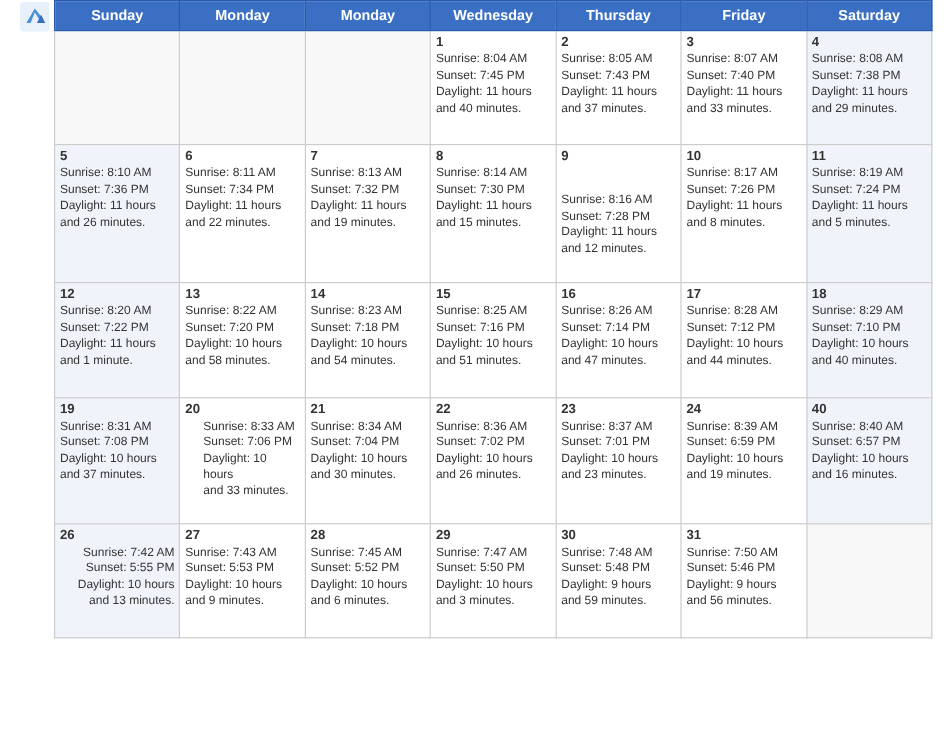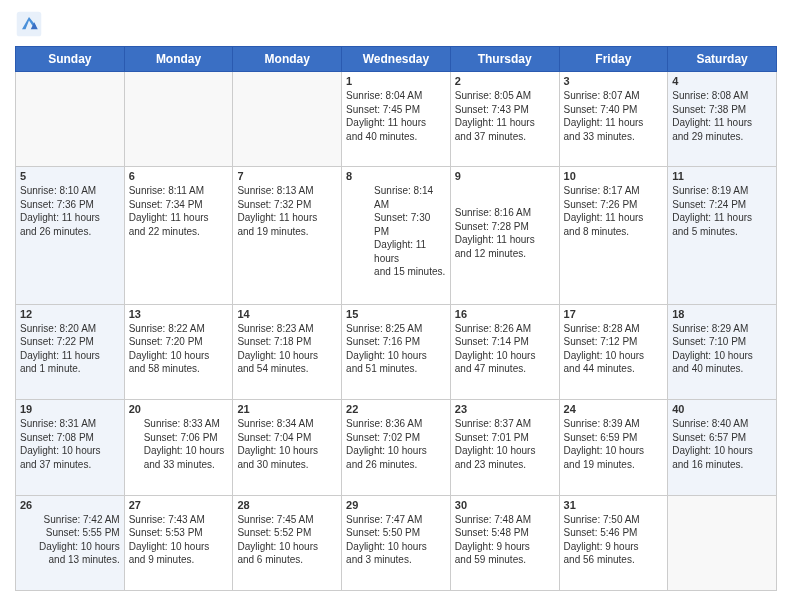--- a/index.html
+++ b/index.html
@@ -5,24 +5,24 @@
     * { margin: 0; padding: 0; box-sizing: border-box; }
     body {
       width: 792px;
       height: 612px;
       font-family: Arial, sans-serif;
       background: #fff;
       overflow: hidden;
     }
     .page {
       width: 792px;
-      height: 601px;
-      padding: 10px 15px;
+      height: 532px;
+      padding: 0 15px;
       display: flex;
-      flex-direction: column;
+      flex-direction: row;
     }
     .header {
       display: flex;
       justify-content: space-between;
       align-items: flex-start;
       margin-bottom: 8px;
     }
     .logo {
       display: flex;
       align-items: center;
@@ -182,21 +182,21 @@
           </td>
           <td>
             <span class="day-num">7</span>
             <div class="cell-text" style="white-space: pre-line;">Sunrise: 8:13 AM
 Sunset: 7:32 PM
 Daylight: 11 hours
 and 19 minutes.</div>
           </td>
           <td>
             <span class="day-num">8</span>
-            <div class="cell-text" style="white-space: pre-line; margin-left: 28px;">Sunrise: 8:14 AM
+            <div class="cell-text" style="white-space: pre-line;">Sunrise: 8:14 AM
 Sunset: 7:30 PM
 Daylight: 11 hours
 and 15 minutes.</div>
           </td>
           <td>
             <span class="day-num">9</span>
             <div class="cell-text" style="white-space: pre-line; margin-top: 24px;">Sunrise: 8:16 AM
 Sunset: 7:28 PM
 Daylight: 11 hours
 and 12 minutes.</div>

